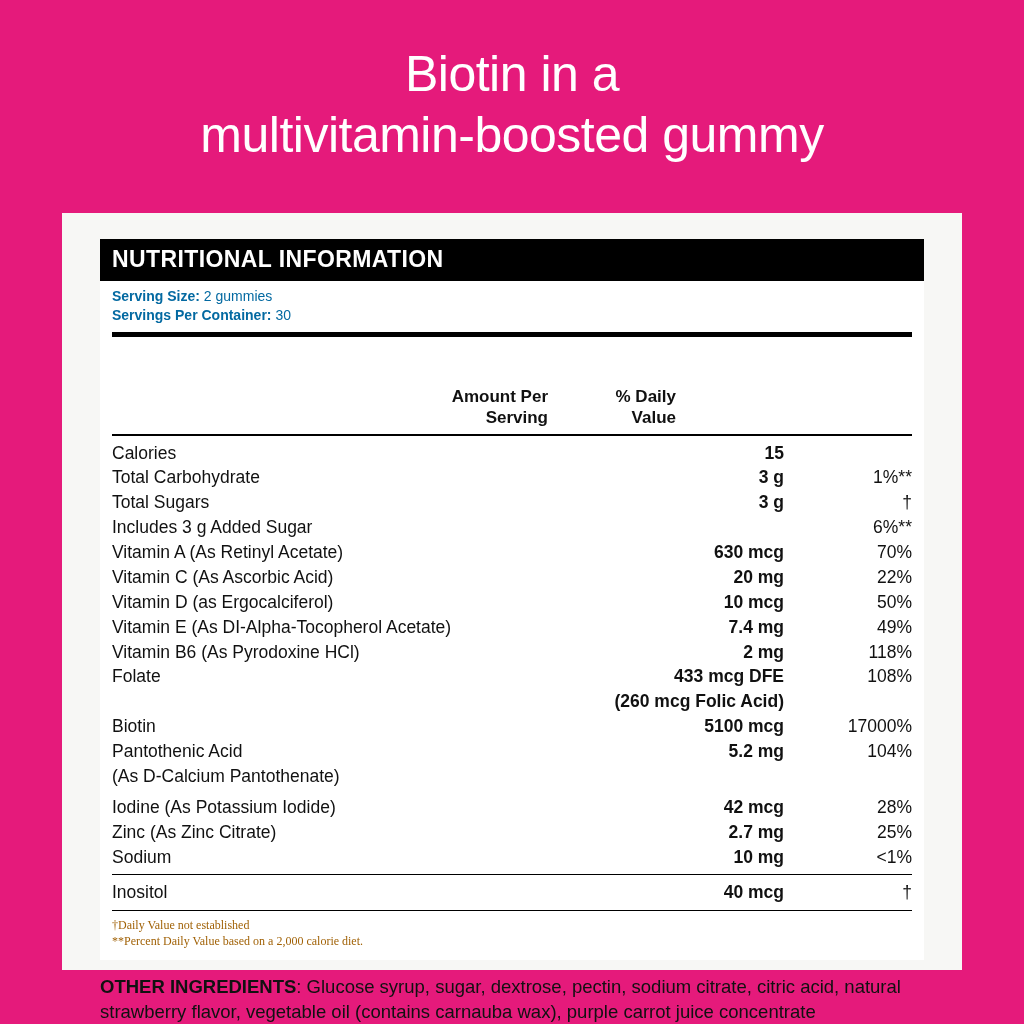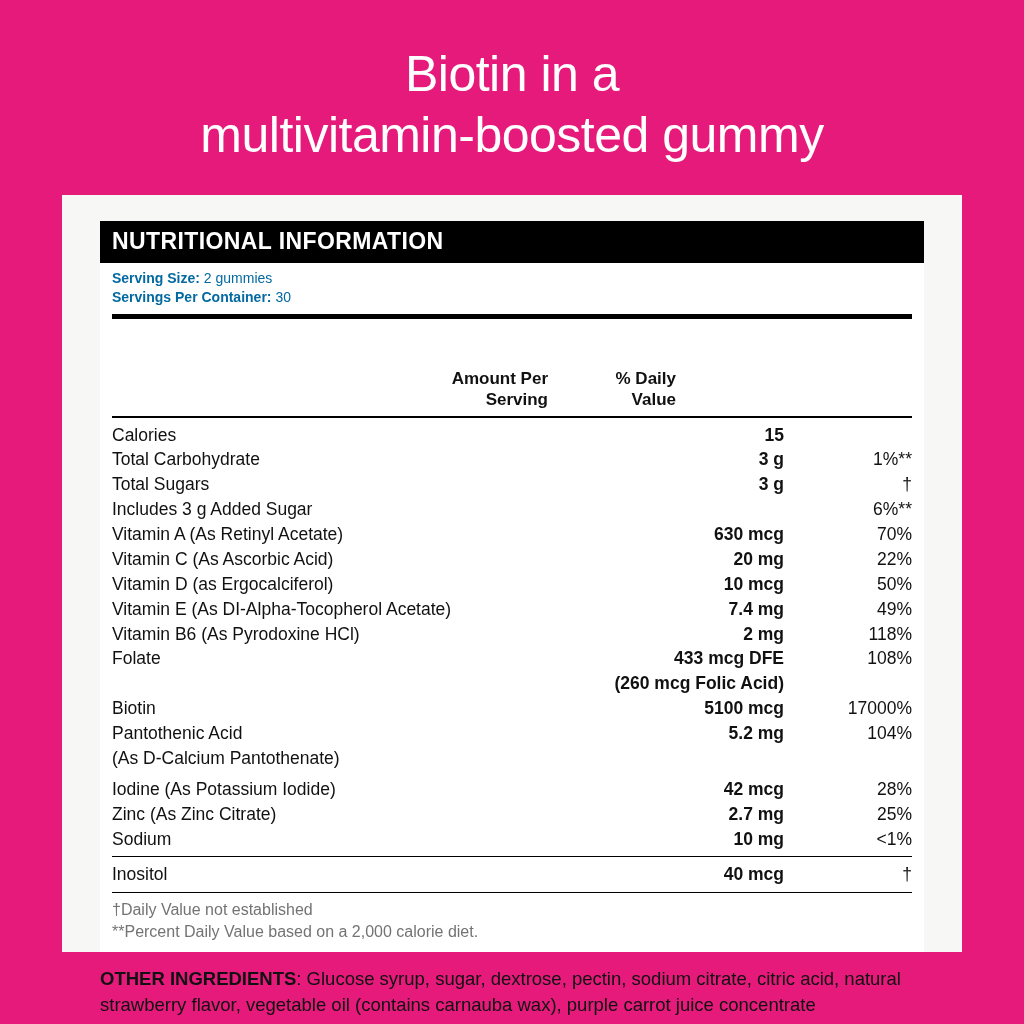--- a/index.html
+++ b/index.html
@@ -25,21 +25,21 @@
     font-size: 50px;
     font-weight: normal;
     line-height: 1.22;
     letter-spacing: -0.5px;
   }
   .headline .line { display: block; }
 
   .panel {
     position: absolute;
     left: 62px;
-    top: 195px;
+    top: 213px;
     width: 900px;
     height: 757px;
     background: #f7f7f5;
   }
   .panel-inner {
     position: absolute;
     left: 38px;
     top: 26px;
     width: 824px;
   }
@@ -105,25 +105,26 @@
   td.amount { text-align: right; width: 200px; font-weight: bold; white-space: nowrap; }
   td.dv { text-align: right; width: 128px; white-space: nowrap; }
   .indent1 { padding-left: 28px; }
   .indent2 { padding-left: 56px; }
   .pad-top { padding-top: 8px !important; }
 
   .rows-block { padding-top: 5px; padding-bottom: 4px; }
   .inositol-block { padding-top: 5px; padding-bottom: 5px; }
 
   .footnotes {
-    font-size: 16px;
-    color: #737373;
+    font-size: 12px;
+    color: #a16207;
     line-height: 1.35;
     padding-top: 6px;
     padding-bottom: 10px;
+    font-family: Liberation Serif, serif;
   }
 
   .other {
     width: 824px;
     padding-top: 14px;
     font-size: 18.5px;
     line-height: 1.38;
     color: #111;
   }
   .other b { font-weight: bold; }

